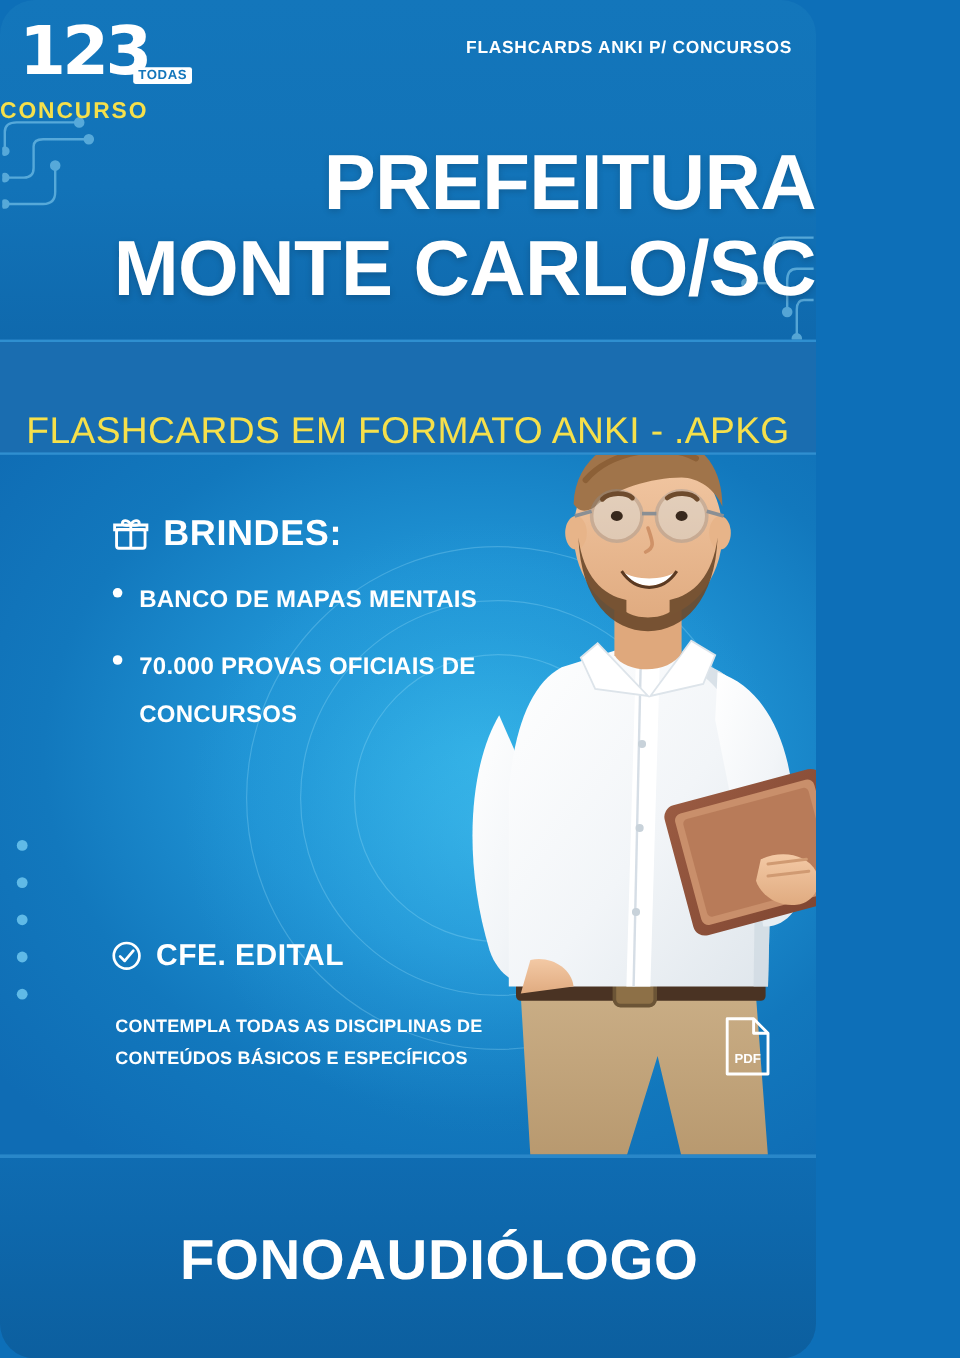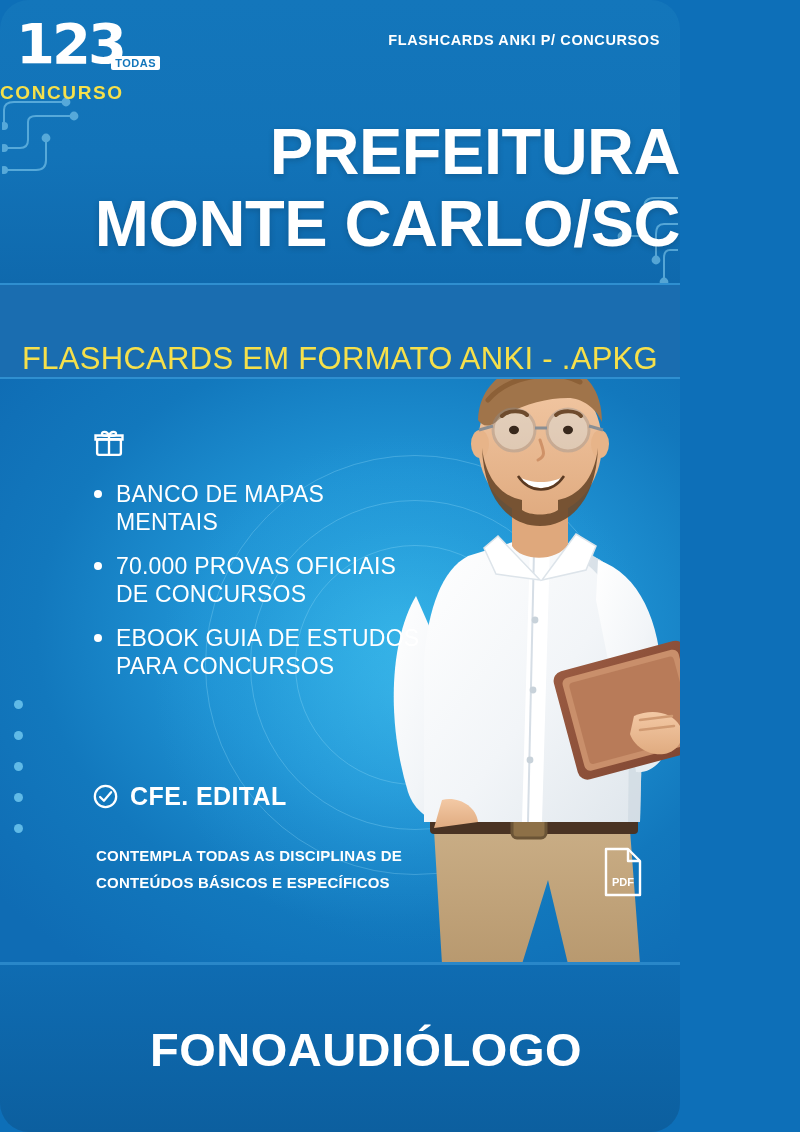--- a/index.html
+++ b/index.html
@@ -108,21 +108,21 @@
   .gift-icon { width:30px; height:30px; display:block; }
 
   .bullets {
     position:absolute; left:92px; top:480px; width:340px;
     color:#ffffff;
   }
   .bullets li {
     list-style:none;
     position:relative;
     padding-left:24px;
-    font-size:23px; font-weight:normal; line-height:28px;
+    font-size:20px; font-weight:bold; line-height:40px;
     letter-spacing:.2px;
     margin-bottom:16px;
   }
   .bullets li::before {
     content:"";
     position:absolute; left:2px; top:10px;
     width:8px; height:8px; border-radius:50%;
     background:#ffffff;
   }
 
@@ -346,26 +346,26 @@
   <div class="brindes-head">
     <span class="gift-icon">
       <svg width="30" height="30" viewBox="0 0 24 24" fill="none" stroke="#ffffff" stroke-width="1.9">
         <rect x="2.5" y="9" width="19" height="12.5" rx="1.5"></rect>
         <path d="M1.2 6h21.6v3.2H1.2z"></path>
         <path d="M12 6v15.5"></path>
         <path d="M12 6C10.5 2.2 6 2.4 6.4 5.1 6.7 7 10 6.2 12 6Z"></path>
         <path d="M12 6c1.5-3.8 6-3.6 5.6-.9C17.3 7 14 6.2 12 6Z"></path>
       </svg>
     </span>
+    <span>BRINDES:</span>
   </div>
 
   <ul class="bullets">
     <li>BANCO DE MAPAS MENTAIS</li>
     <li>70.000 PROVAS OFICIAIS DE CONCURSOS</li>
-    <li>EBOOK GUIA DE ESTUDOS PARA CONCURSOS</li>
   </ul>
 
   <div class="cfe-head">
     <span class="check-icon">
       <svg width="27" height="27" viewBox="0 0 24 24" fill="none" stroke="#ffffff" stroke-width="2">
         <circle cx="12" cy="12" r="9.5"></circle>
         <path d="M7.2 12.4l3.4 3.4 6.4-7.6" stroke-linecap="round" stroke-linejoin="round"></path>
       </svg>
     </span>
     <span>CFE. EDITAL</span>

